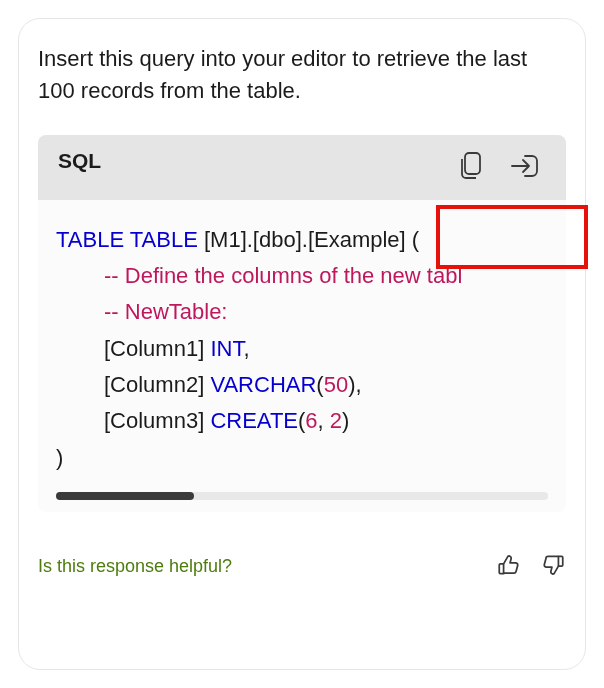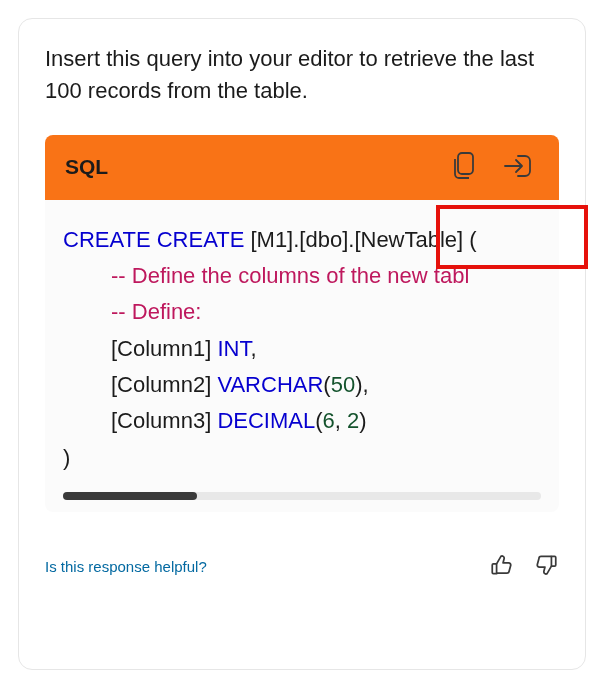--- a/index.html
+++ b/index.html
@@ -7,41 +7,40 @@
       width: 604px;
       height: 688px;
       font-family: "Segoe UI", -apple-system, sans-serif;
       background: #fff;
       padding: 18px;
     }
     .card {
       width: 100%;
       height: 100%;
       border: 1px solid #e6e6e6;
-      border-radius: 14px;
-      padding: 24px 26px;
+      border-radius: 22px;
+      padding: 24px 19px;
       position: relative;
     }
     .intro {
       font-size: 22px;
       color: #1b1b1b;
       line-height: 1.45;
       margin-bottom: 28px;
     }
     .code-block {
       border-radius: 8px;
       overflow: hidden;
       background: #fbfbfb;
     }
     .code-header {
       display: flex;
-      align-items: center;
       justify-content: space-between;
       padding: 14px 20px 14px 20px;
-      background: #f97316;
+      background: #e5e5e5;
     }
     .code-lang {
       font-size: 21px;
       font-weight: 600;
       color: #1b1b1b;
     }
     .code-actions {
       display: flex;
       gap: 26px;
       align-items: center;
@@ -68,21 +67,21 @@
     }
     .code {
       font-family: "Segoe UI", sans-serif;
       font-size: 22px;
       line-height: 1.65;
       white-space: pre;
       color: #1b1b1b;
     }
     .kw { color: #0600cf; }
     .cmt { color: #be185d; }
-    .num { color: #14532d; }
+    .num { color: #be185d; }
     .indent { display: inline-block; width: 48px; }
     .scroll-track {
       margin-top: 16px;
       height: 8px;
       background: #e8e8e8;
       border-radius: 4px;
       position: relative;
     }
     .scroll-thumb {
       position: absolute;
@@ -93,22 +92,22 @@
       background: #3a3a3a;
       border-radius: 4px;
     }
     .feedback-row {
       display: flex;
       align-items: center;
       justify-content: space-between;
       margin-top: 40px;
     }
     .feedback-text {
-      font-size: 15px;
-      color: #0369a1;
+      font-size: 18px;
+      color: #4d7c0f;
     }
     .feedback-actions {
       display: flex;
       gap: 18px;
     }
   </style>
 </head>
 <body>
 
 <div class="card">
@@ -134,26 +133,26 @@
               <path d="M15 3 h7 a5 5 0 0 1 5 5 v10 a5 5 0 0 1 -5 5 h-7"></path>
               <path d="M2 13 h16"></path>
               <path d="M13 7 l6 6 l-6 6"></path>
             </svg>
           </span>
         </button>
       </div>
     </div>
 
     <div class="code-body">
-      <div class="code"><span class="kw">CREATE CREATE</span><span> [M1].[dbo].[NewTable] (</span>
+      <div class="code"><span class="kw">TABLE TABLE</span><span> [M1].[dbo].[Example] (</span>
 <span class="indent"></span><span class="cmt">-- Define the columns of the new tabl</span>
-<span class="indent"></span><span class="cmt">-- Define:</span>
+<span class="indent"></span><span class="cmt">-- NewTable:</span>
 <span class="indent"></span><span>[Column1] </span><span class="kw">INT</span><span>,</span>
 <span class="indent"></span><span>[Column2] </span><span class="kw">VARCHAR</span><span>(</span><span class="num">50</span><span>)</span><span>,</span>
-<span class="indent"></span><span>[Column3] </span><span class="kw">DECIMAL</span><span>(</span><span class="num">6</span><span>, </span><span class="num">2</span><span>)</span>
+<span class="indent"></span><span>[Column3] </span><span class="kw">CREATE</span><span>(</span><span class="num">6</span><span>, </span><span class="num">2</span><span>)</span>
 <span>)</span></div>
 
       <div class="scroll-track">
         <div class="scroll-thumb"></div>
       </div>
     </div>
   </div>
 
   <div class="feedback-row">
     <span class="feedback-text">Is this response helpful?</span>

